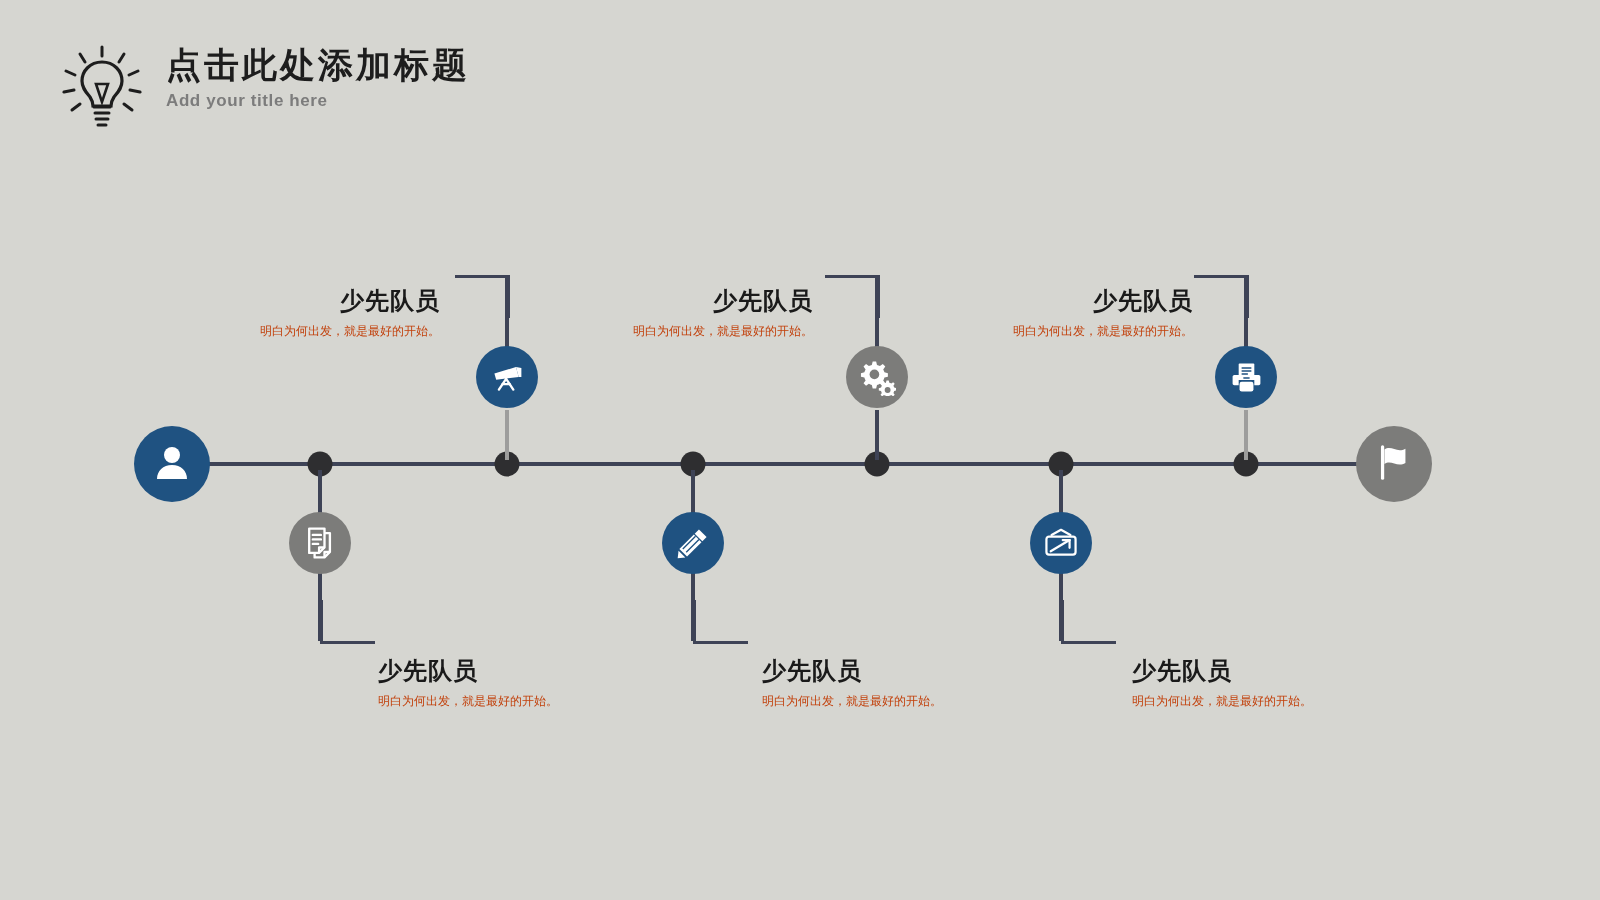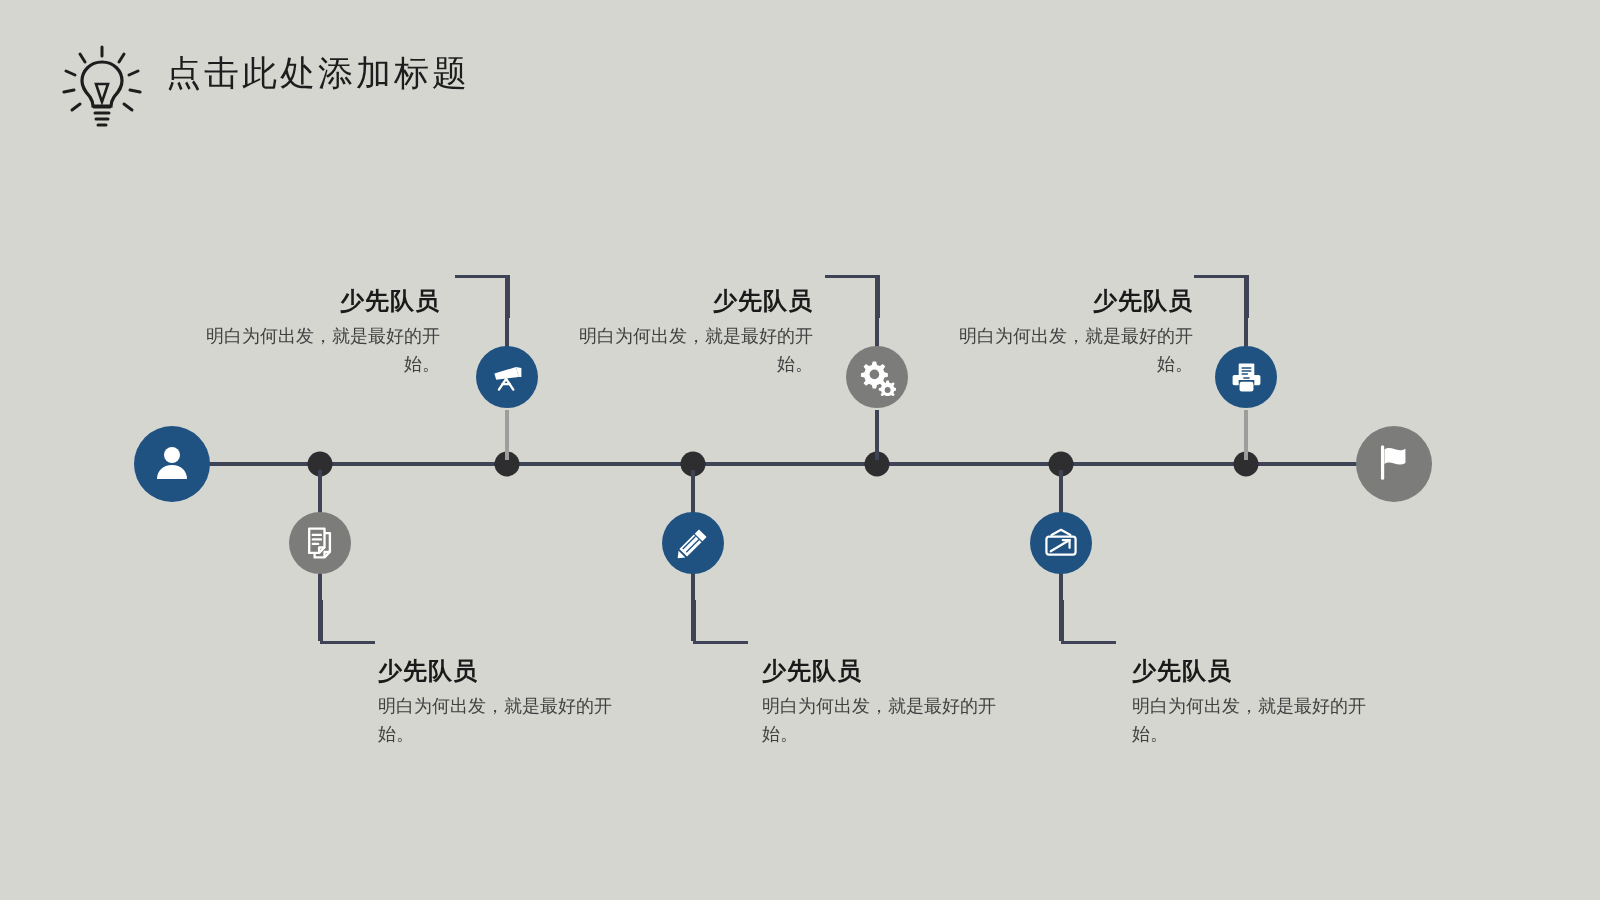--- a/index.html
+++ b/index.html
@@ -29,21 +29,22 @@
     align-items: flex-start;
   }
   .bulb-icon {
     width: 84px;
     height: 92px;
     flex: 0 0 auto;
     margin-top: 2px;
   }
   .header-text {
     margin-left: 22px;
-    margin-top: 16px;
+    margin-top: 8px;
+    font-weight: bold;
   }
   .title-cn {
     font-size: 35px;
     letter-spacing: 3px;
     color: #1d1d1d;
     font-family: "DejaVu Sans", "Liberation Sans", sans-serif;
     line-height: 1.1;
     white-space: nowrap;
   }
   .title-en {
@@ -138,22 +139,22 @@
   }
   .tblock .tl-head {
     font-size: 24px;
     font-weight: bold;
     color: #1a1a1a;
     letter-spacing: 1px;
     font-family: "DejaVu Sans", "Liberation Sans", sans-serif;
     line-height: 1.2;
   }
   .tblock .tl-body {
-    font-size: 18px;
-    color: #404040;
+    font-size: 12px;
+    color: #c2410c;
     line-height: 1.55;
     margin-top: 6px;
     font-family: "DejaVu Sans", "Liberation Sans", sans-serif;
   }
   .tblock.top    { text-align: right; }
   .tblock.bottom { text-align: left; }
 </style>
 </head>
 <body>
 
@@ -176,20 +177,21 @@
           <path d="M4 52 L14 50"></path>
           <path d="M80 52 L70 50"></path>
           <path d="M12 70 L20 64"></path>
           <path d="M72 70 L64 64"></path>
           <path d="M42 62 L36 44 L48 44 Z" stroke-width="2.6"></path>
         </g>
       </svg>
     </div>
     <div class="header-text">
       <div class="title-cn">点击此处添加标题</div>
+      <div class="title-en">Add your title here</div>
     </div>
   </div>
 
   <div class="axis"></div>
 
   <div class="endpoint blue" style="left:172px;">
     <span>
       <svg viewBox="0 0 40 40" width="40" height="40">
         <circle cx="20" cy="13" r="8" fill="#ffffff"></circle>
         <path d="M20 23 C11 23 5 29 5 37 L35 37 C35 29 29 23 20 23 Z" fill="#ffffff"></path>

